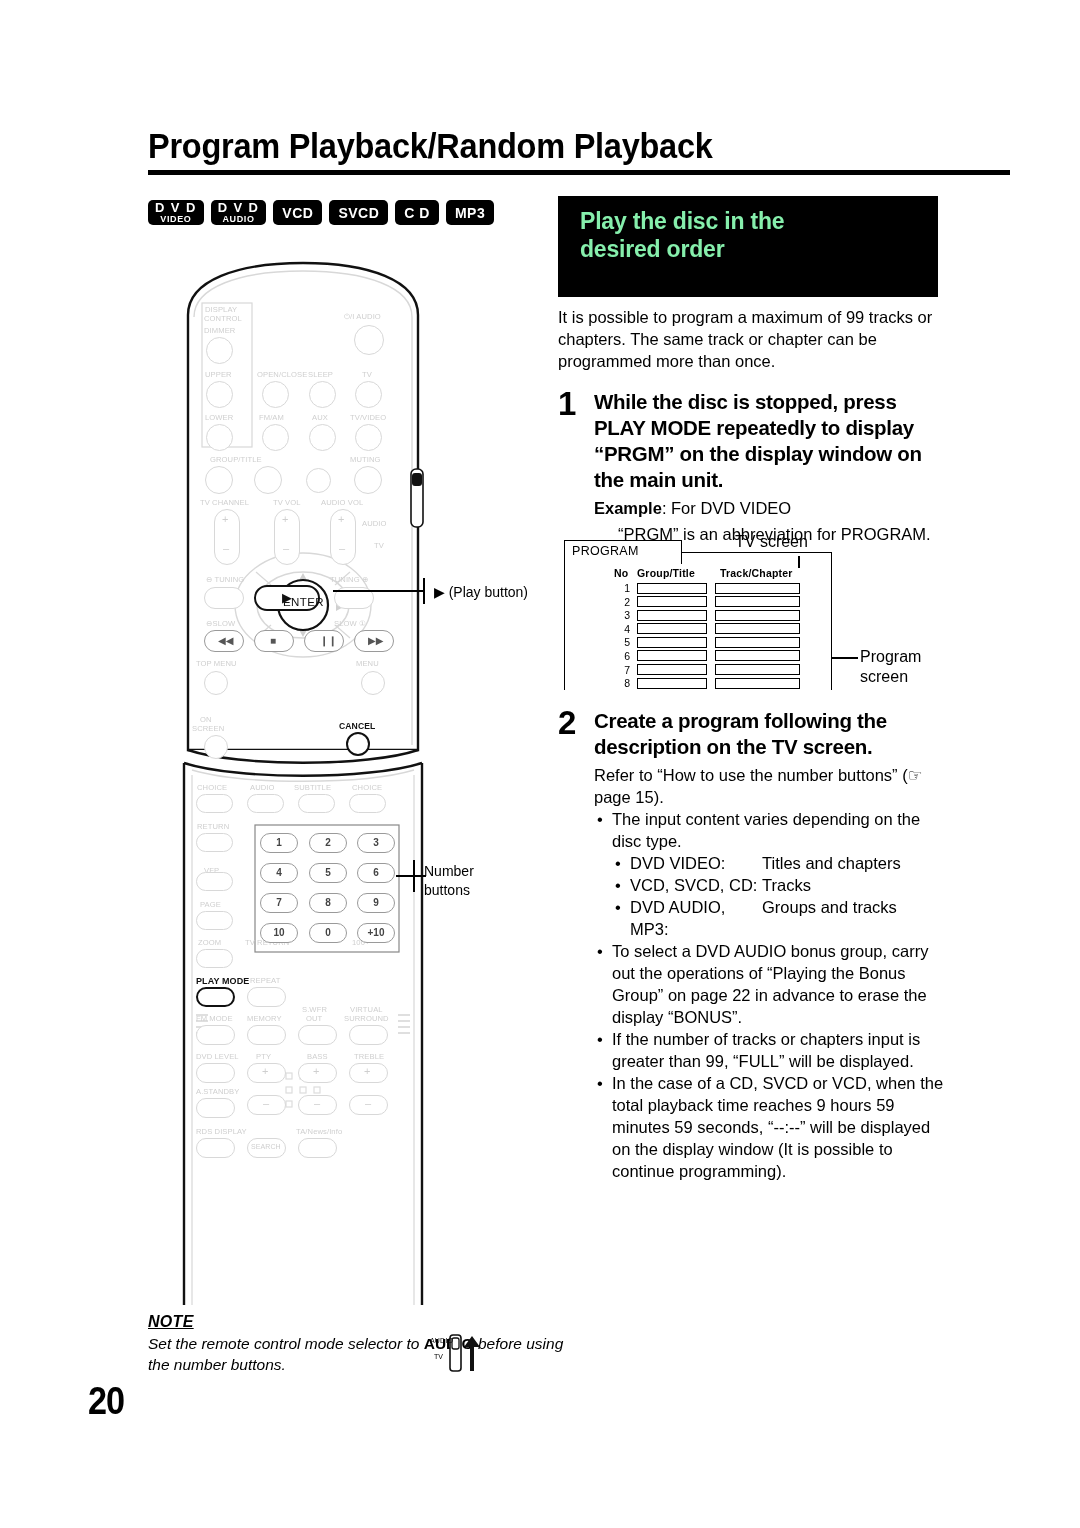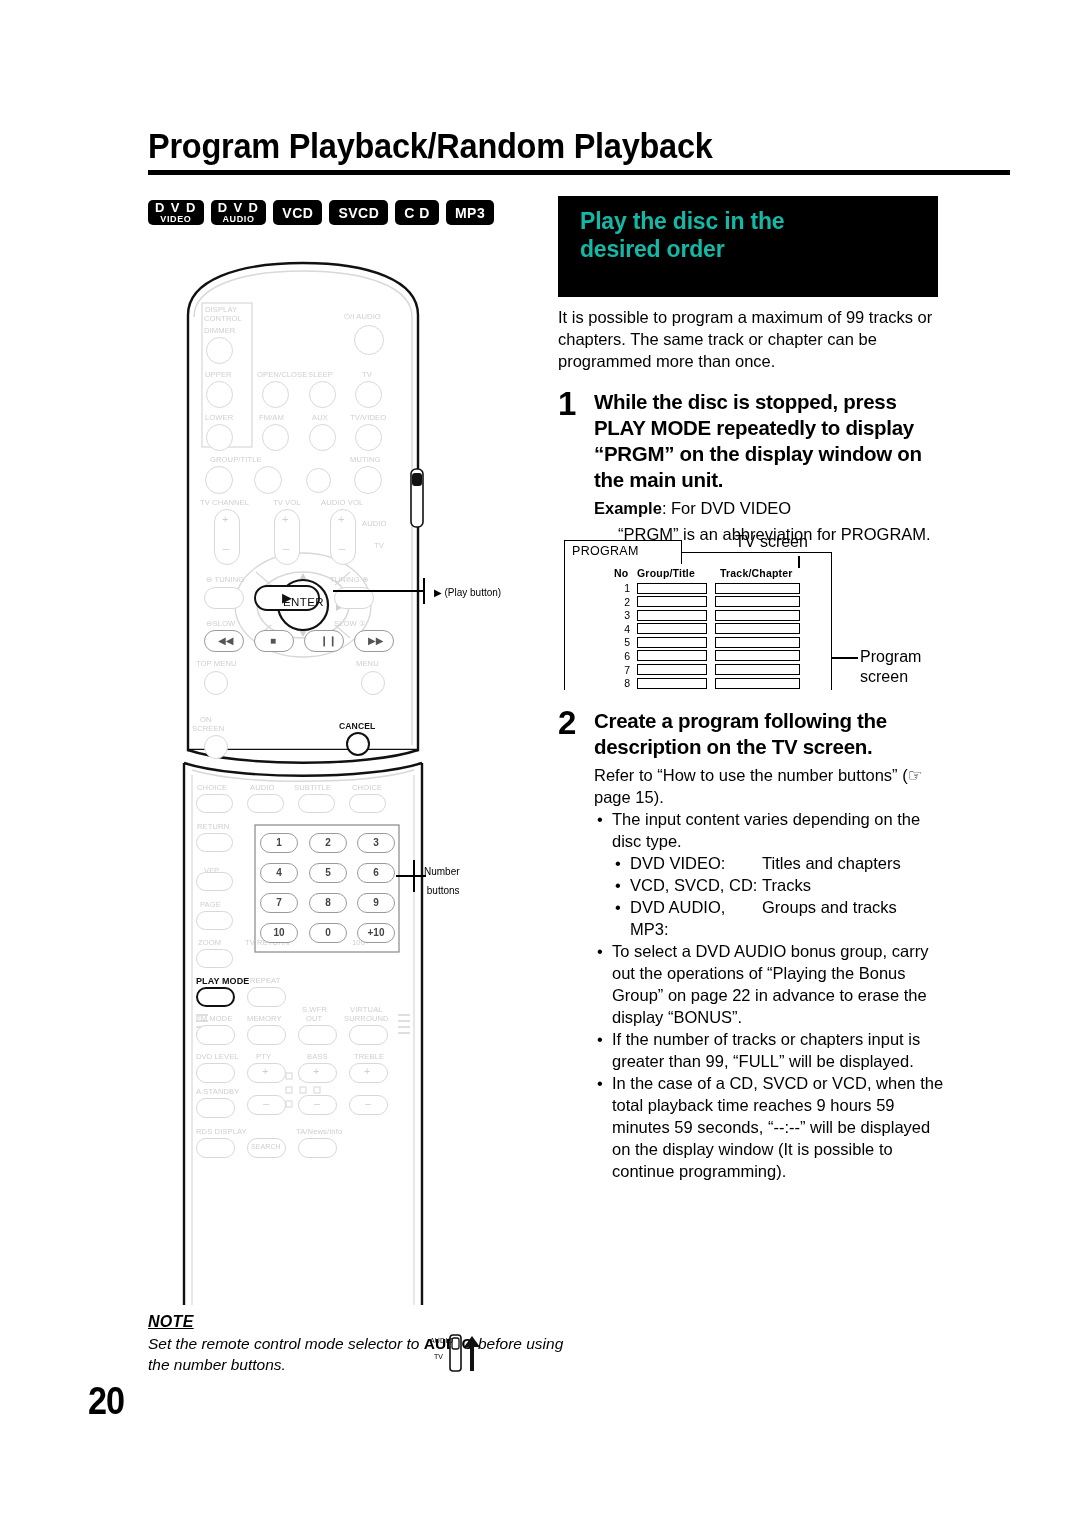--- a/index.html
+++ b/index.html
@@ -14,21 +14,21 @@
   .badges{position:absolute;left:148px;top:200px;display:flex;align-items:flex-start;gap:7px;}
   .badge{background:#000;color:#fff;border-radius:5px;display:flex;flex-direction:column;align-items:center;justify-content:center;
          font-weight:bold;line-height:1;padding:3px 7px;height:25px;box-sizing:border-box;}
   .badge .l1{font-size:13px;letter-spacing:1.4px;font-family:"Liberation Sans",sans-serif;}
   .badge .l2{font-size:9px;letter-spacing:0.6px;margin-top:1px;}
   .badge.single{justify-content:center;}
   .badge.single .l1{font-size:14px;letter-spacing:0.5px;}
   .badge.wide{padding:3px 9px;}
 
   
-  .black-head{position:absolute;left:558px;top:196px;width:380px;height:101px;background:#000;color:#14b8a6;
+  .black-head{position:absolute;left:558px;top:196px;width:380px;height:101px;background:#000;color:#86efac;
               box-sizing:border-box;padding:11px 0 0 22px;}
   .black-head div{font-size:23px;font-weight:bold;line-height:28px;letter-spacing:-0.2px;}
 
   
   .rcol{position:absolute;left:558px;top:306px;width:392px;}
   .intro{font-size:16.5px;line-height:22px;}
   .step{display:flex;margin-top:17px;}
   .step-num{font-size:33px;font-weight:bold;line-height:30px;width:36px;flex:none;
             font-family:"Liberation Sans",sans-serif;}
   .step-body{flex:1;}
@@ -75,21 +75,21 @@
   .btn.dark{border-color:#111;}
   .pill{position:absolute;border:1.4px solid #d8d8d8;border-radius:14px;background:#fff;box-sizing:border-box;}
   .pill.dark{border-color:#111;}
   .pill.med{border-color:#9a9a9a;}
   .vol{position:absolute;border:1.4px solid #d8d8d8;border-radius:13px;background:#fff;box-sizing:border-box;}
   .plusmin{position:absolute;font-size:11px;color:#cfcfcf;}
   .numtxt{position:absolute;font-size:10px;color:#444;font-weight:bold;}
 
   
   .co-line{position:absolute;background:#000;}
-  .co-text{position:absolute;font-size:10px;line-height:19px;}
+  .co-text{position:absolute;font-size:14px;line-height:19px;}
 
   
   .note{position:absolute;left:148px;top:1313px;width:420px;}
   .note-h{font-size:16px;font-weight:bold;font-style:italic;text-decoration:underline;letter-spacing:0.3px;}
   .note-b{font-size:15.5px;font-style:italic;line-height:21px;margin-top:2px;}
   .note-b b{font-style:normal;font-weight:bold;}
   .sel{position:absolute;left:430px;top:1333px;width:60px;height:48px;}
 
   
   .pageno{position:absolute;left:88px;top:1380px;font-size:38px;font-weight:bold;letter-spacing:-1px;
@@ -473,21 +473,21 @@
   <div class="lbl" style="left:118px;top:872px;">TA/News/Info</div>
   <div class="pill" style="left:120px;top:883px;width:39px;height:20px;"></div>
 </div>
 
 <div class="co-line" style="left:333px;top:590px;width:90px;height:1.6px;"></div>
 <div class="co-line" style="left:423px;top:578px;width:1.6px;height:26px;"></div>
 <div class="co-text" style="left:434px;top:583px;">▶ (Play button)</div>
 
 <div class="co-line" style="left:396px;top:875px;width:30px;height:1.6px;"></div>
 <div class="co-line" style="left:413px;top:860px;width:1.6px;height:32px;"></div>
-<div class="co-text" style="left:424px;top:862px;text-align:right;">
+<div class="co-text" style="left:424px;top:862px;">
   <div>Number</div>
   <div>buttons</div>
 </div>
 
 <div class="note">
   <div class="note-h">NOTE</div>
   <div class="note-b"><span>Set the remote control mode selector to </span><b>AUDIO</b><span> before using the number buttons.</span></div>
 </div>
 <div class="sel">
   <div style="position:absolute;left:0;top:4px;font-size:7px;letter-spacing:0.2px;">AUDIO</div>

